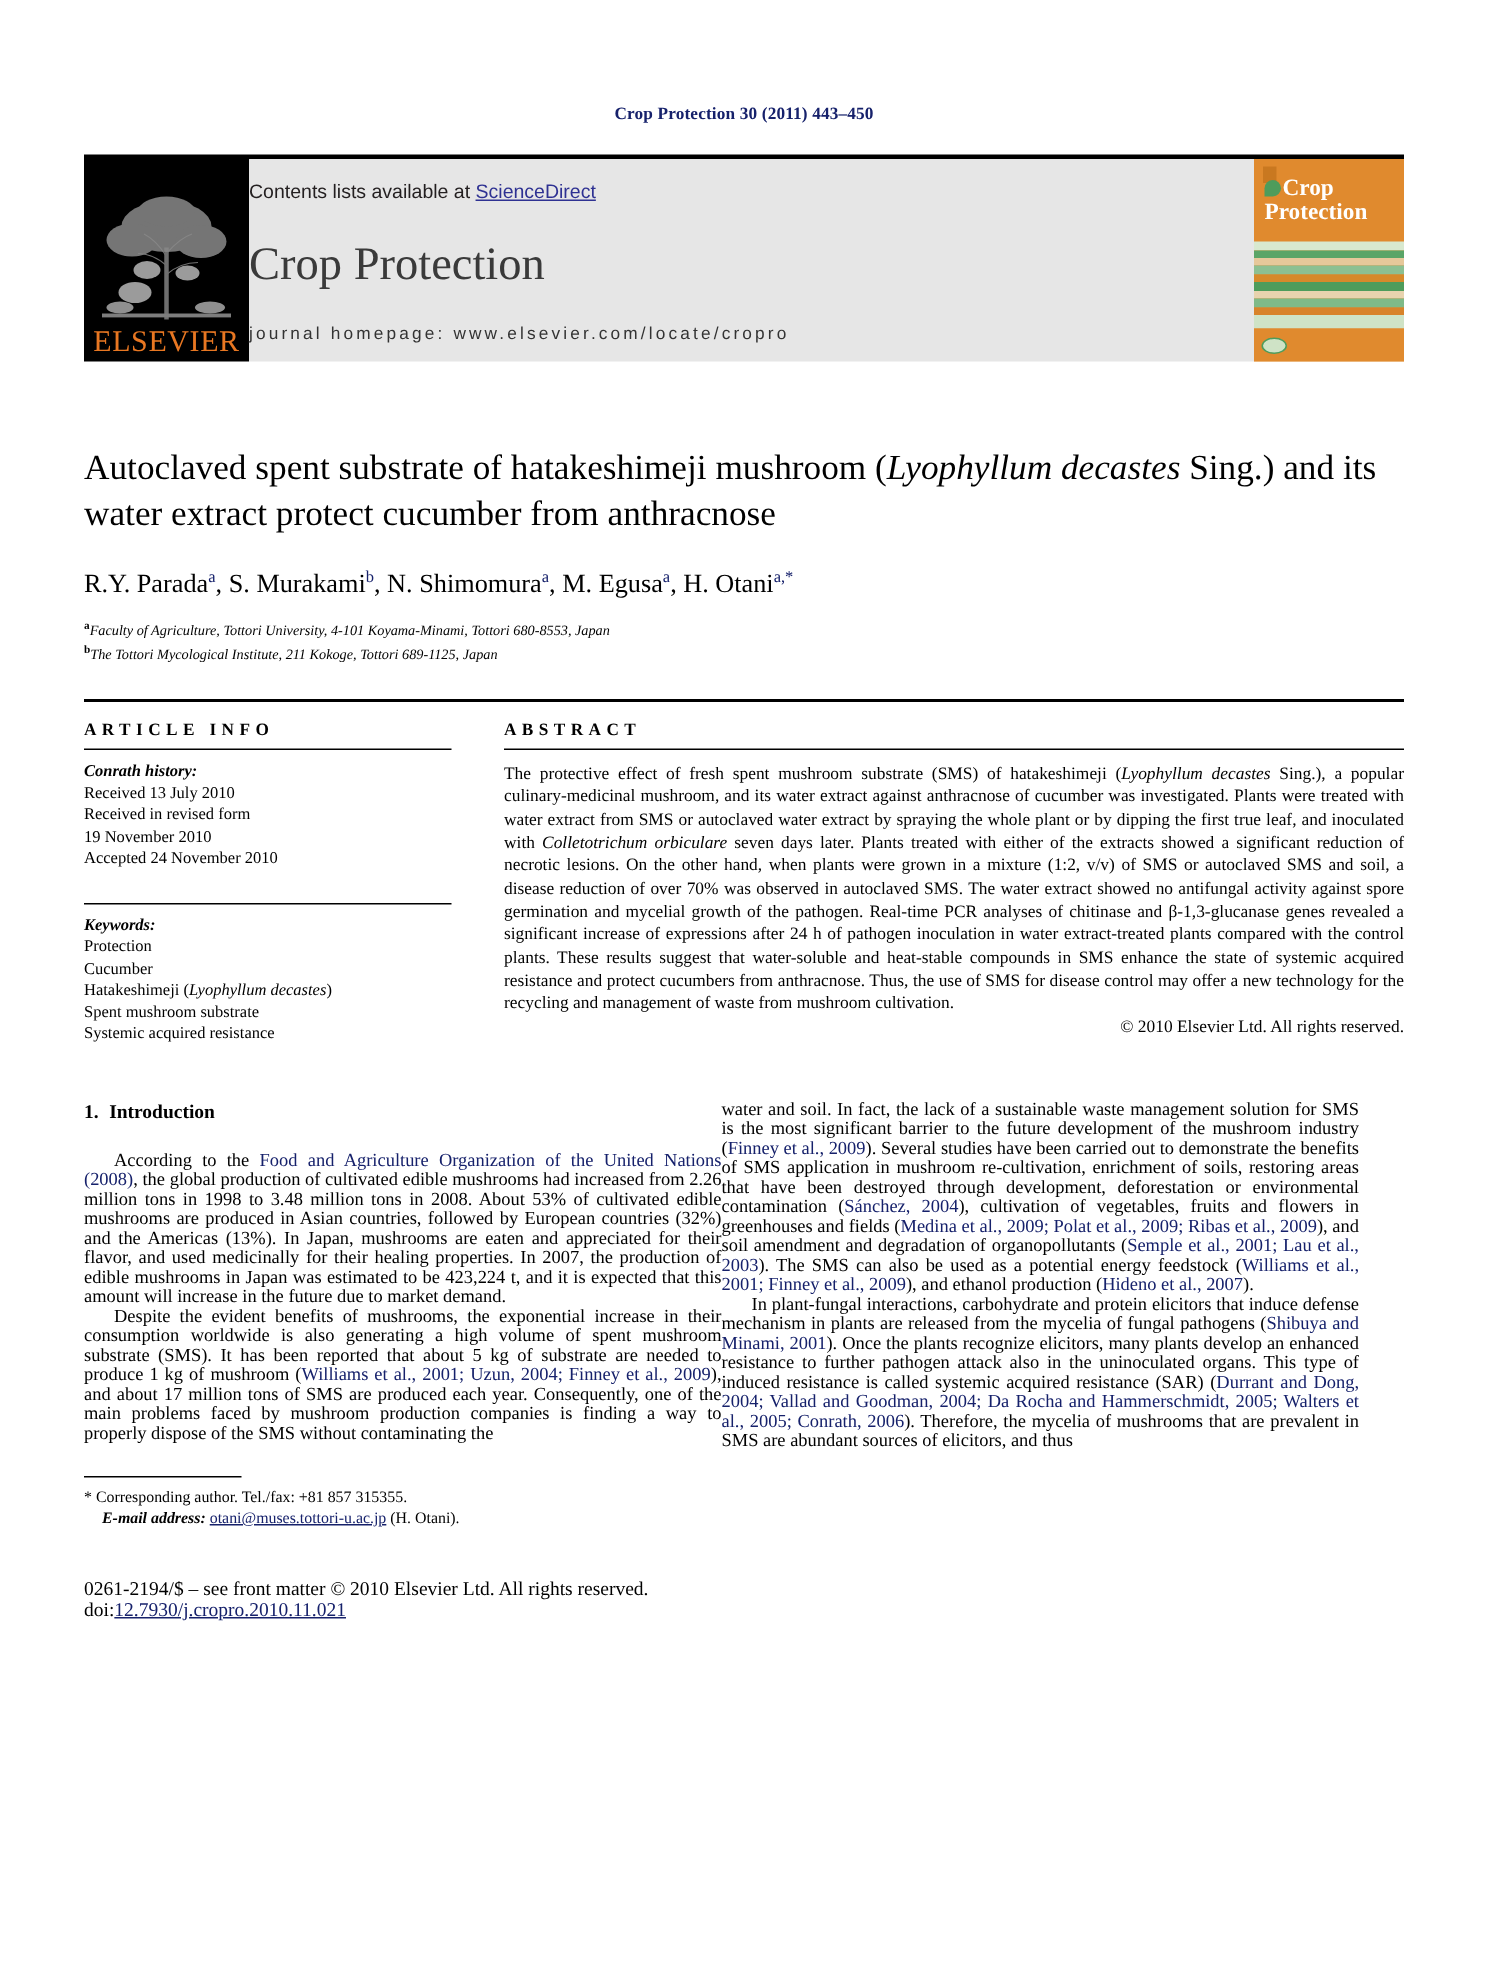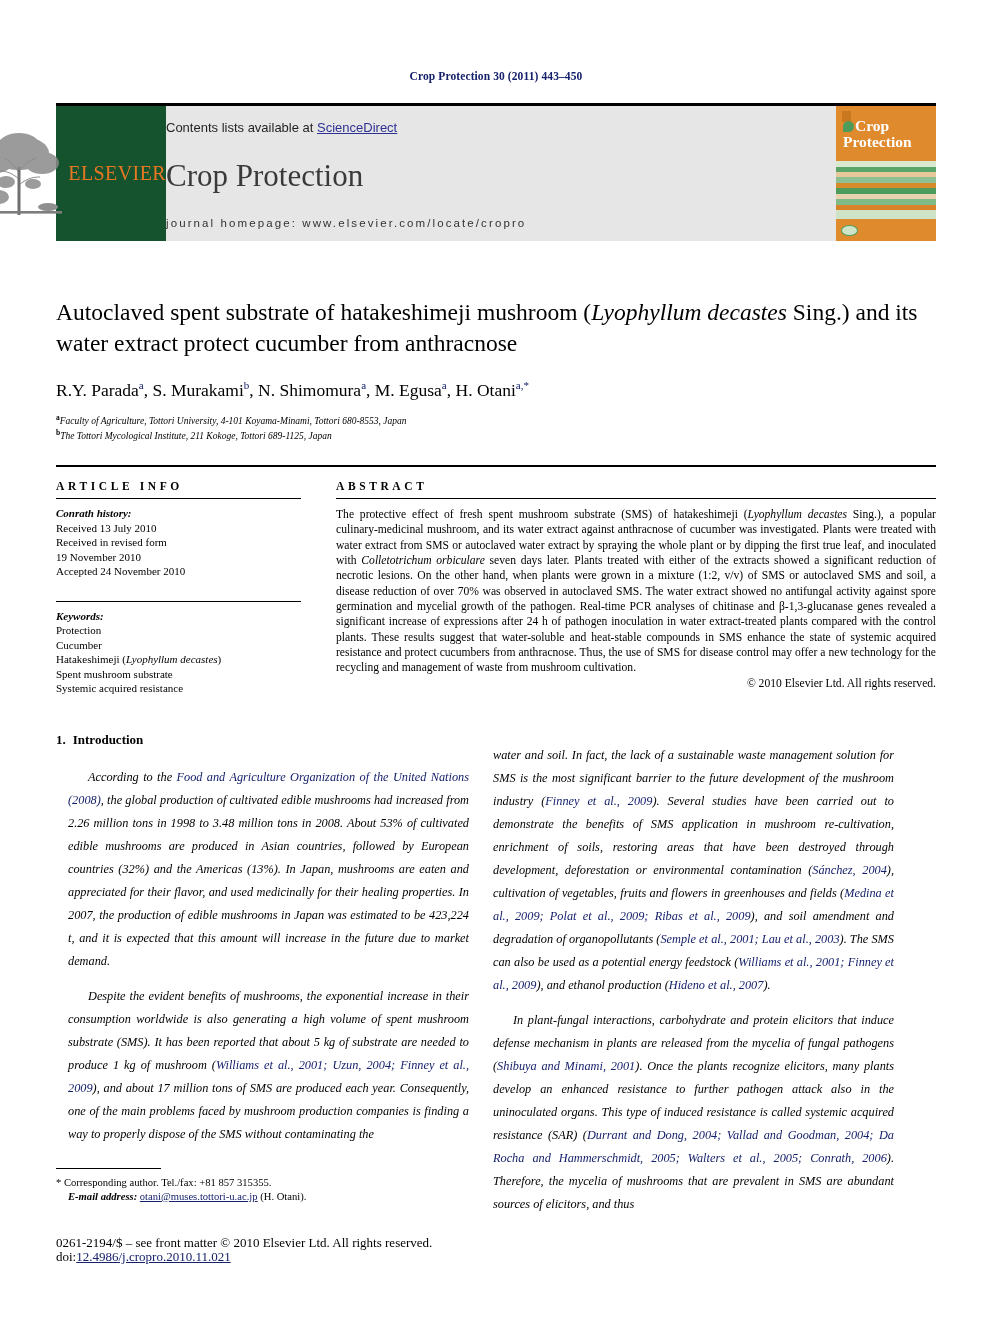--- a/index.html
+++ b/index.html
@@ -39,24 +39,24 @@
     display: flex;
     align-items: stretch;
     border-top: 3px solid #000;
     margin-top: 15px;
     height: 135px;
   }
   .elsevier-logo {
     width: 110px;
     flex: 0 0 110px;
     display: flex;
-    flex-direction: row;
+    flex-direction: column;
     justify-content: flex-end;
     align-items: center;
-    background: #14532d;
+    background: #000000;
     padding-bottom: 2px;
     box-sizing: border-box;
   }
   .tree-svg { display:block; }
   .elsevier-word {
     font-family: "Liberation Serif", serif;
     color: #e87722;
     font-size: 20px;
     letter-spacing: 0.4px;
     line-height: 22px;
@@ -203,26 +203,25 @@
   .col { width: 425px; }
   .sec-head {
     font-family: "Liberation Serif", serif;
     font-weight: bold;
     font-size: 13px;
     margin: 0 0 18px 0;
   }
   .sec-head .num { margin-right: 7px; }
   p.body-p {
     font-size: 12.3px;
-    line-height: 23px;
+    line-height: 13px;
     text-align: justify;
-    margin: 12px;
+    margin: 0;
     text-indent: 20px;
     hyphens: auto;
-    font-style: italic;
   }
   p.body-p.noindent { text-indent: 0; }
   .ref { color: #16216b; }
 
   
   .footnote-area {
     margin-top: 22px;
   }
   .fn-rule {
     width: 105px;
@@ -366,21 +365,21 @@
 
       <p class="body-p"><span>Despite the evident benefits of mushrooms, the exponential increase in their consumption worldwide is also generating a high volume of spent mushroom substrate (SMS). It has been reported that about 5 kg of substrate are needed to produce 1 kg of mushroom (</span><span class="ref">Williams et al., 2001; Uzun, 2004; Finney et al., 2009</span><span>), and about 17 million tons of SMS are produced each year. Consequently, one of the main problems faced by mushroom production companies is finding a way to properly dispose of the SMS without contaminating the</span></p>
 
       <div class="footnote-area">
         <div class="fn-rule"></div>
         <div class="fn-line">* Corresponding author. Tel./fax: +81 857 315355.</div>
         <div class="fn-line" style="padding-left:12px"><span class="ital">E-mail address:</span> <a class="lnk" href="#">otani@muses.tottori-u.ac.jp</a> <span>(H. Otani).</span></div>
 
         <div class="imprint">
           <div>0261-2194/$ – see front matter © 2010 Elsevier Ltd. All rights reserved.</div>
-          <div><span>doi:</span><a class="doi" href="#">12.4986/j.cropro.2010.11.021</a></div>
+          <div><span>doi:</span><a class="doi" href="#">12.7930/j.cropro.2010.11.021</a></div>
         </div>
       </div>
     </div>
 
     <div class="col">
       <p class="body-p noindent"><span>water and soil. In fact, the lack of a sustainable waste management solution for SMS is the most significant barrier to the future development of the mushroom industry (</span><span class="ref">Finney et al., 2009</span><span>). Several studies have been carried out to demonstrate the benefits of SMS application in mushroom re-cultivation, enrichment of soils, restoring areas that have been destroyed through development, deforestation or environmental contamination (</span><span class="ref">Sánchez, 2004</span><span>), cultivation of vegetables, fruits and flowers in greenhouses and fields (</span><span class="ref">Medina et al., 2009; Polat et al., 2009; Ribas et al., 2009</span><span>), and soil amendment and degradation of organopollutants (</span><span class="ref">Semple et al., 2001; Lau et al., 2003</span><span>). The SMS can also be used as a potential energy feedstock (</span><span class="ref">Williams et al., 2001; Finney et al., 2009</span><span>), and ethanol production (</span><span class="ref">Hideno et al., 2007</span><span>).</span></p>
 
       <p class="body-p"><span>In plant-fungal interactions, carbohydrate and protein elicitors that induce defense mechanism in plants are released from the mycelia of fungal pathogens (</span><span class="ref">Shibuya and Minami, 2001</span><span>). Once the plants recognize elicitors, many plants develop an enhanced resistance to further pathogen attack also in the uninoculated organs. This type of induced resistance is called systemic acquired resistance (SAR) (</span><span class="ref">Durrant and Dong, 2004; Vallad and Goodman, 2004; Da Rocha and Hammerschmidt, 2005; Walters et al., 2005; Conrath, 2006</span><span>). Therefore, the mycelia of mushrooms that are prevalent in SMS are abundant sources of elicitors, and thus</span></p>
     </div>
   </div>

